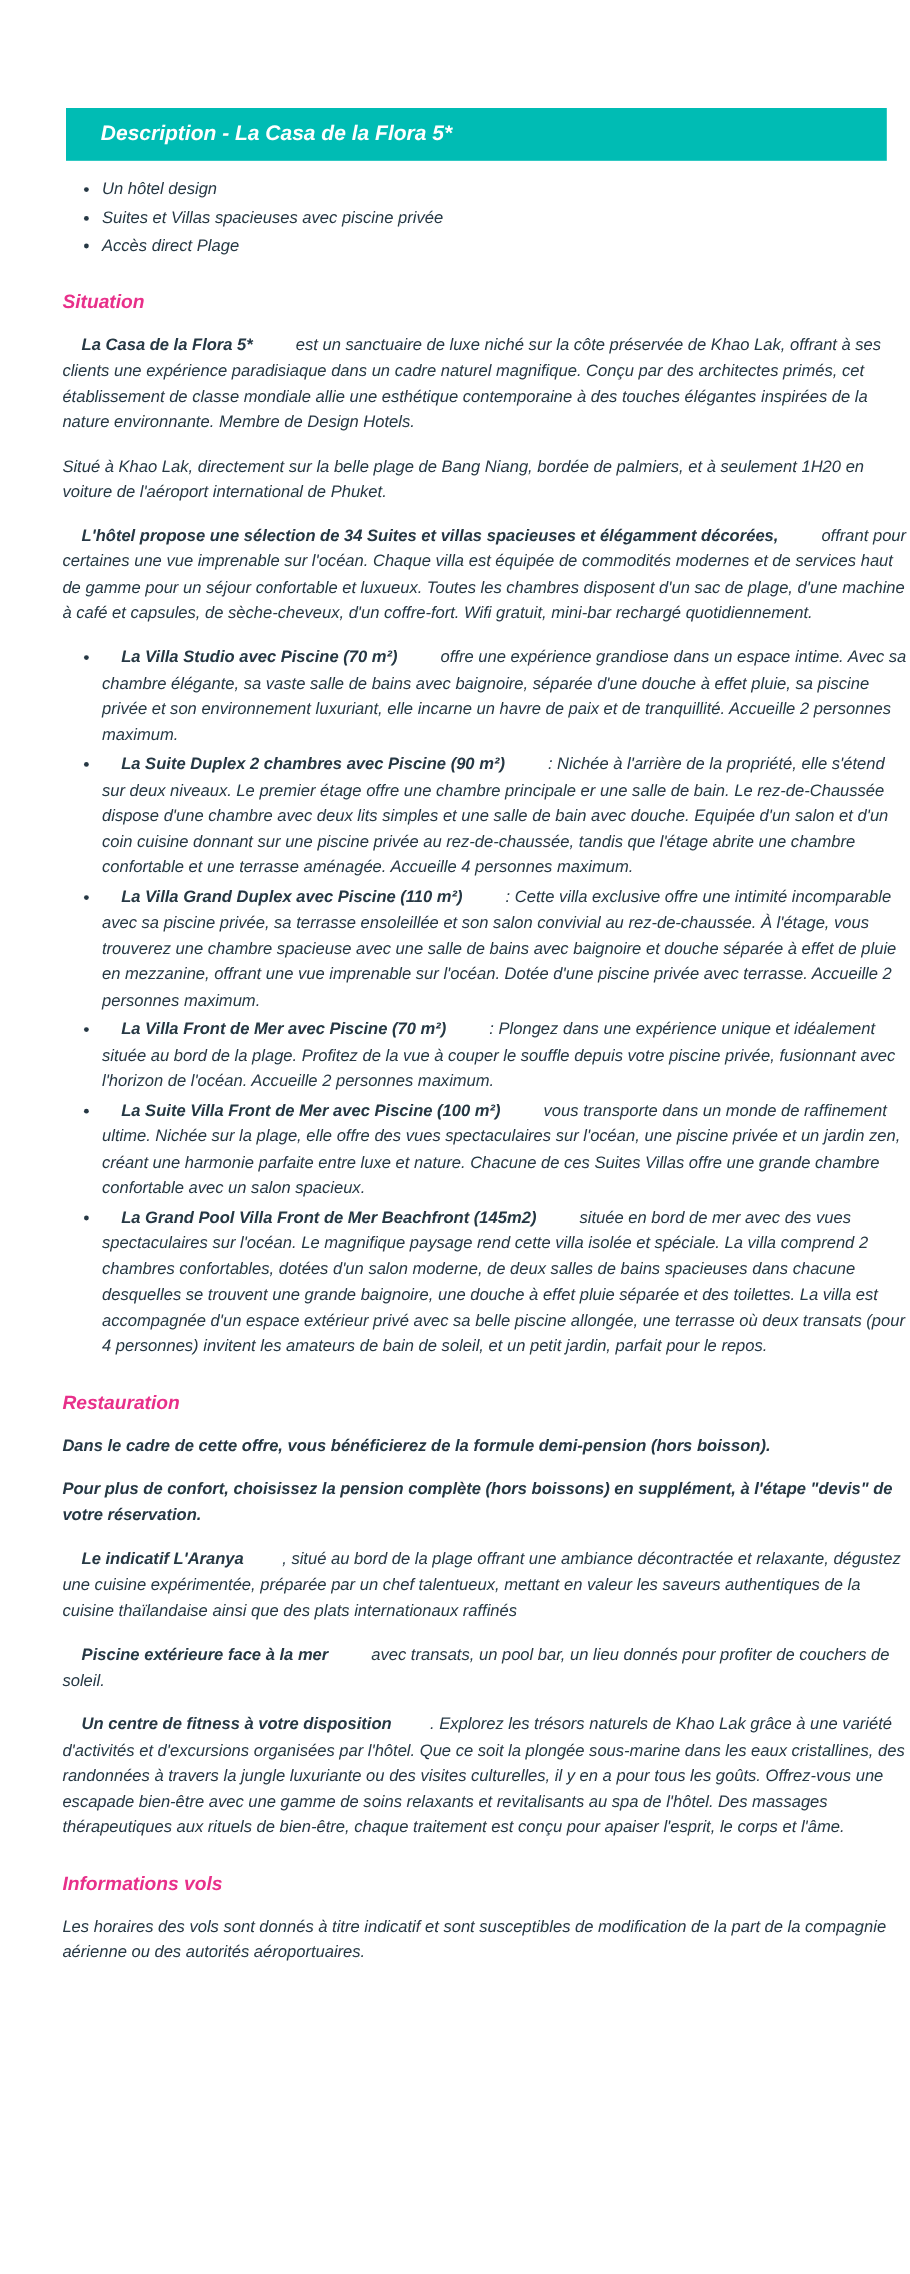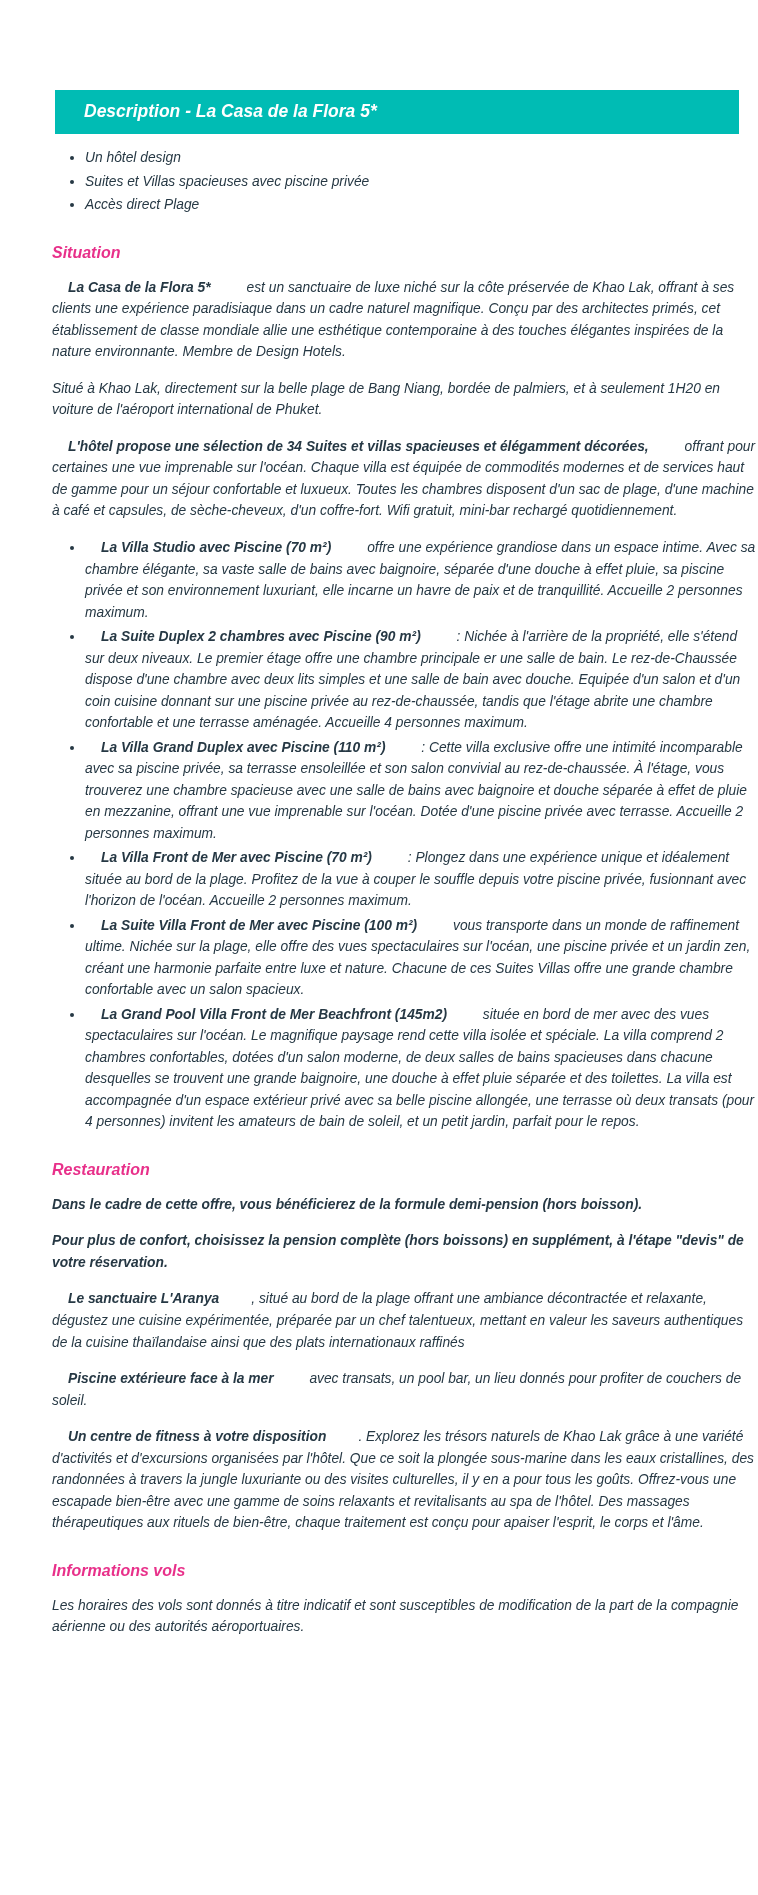--- a/index.html
+++ b/index.html
@@ -80,21 +80,21 @@
     <li><strong>La Suite Duplex 2 chambres avec Piscine (90 m²)</strong><span> : Nichée à l'arrière de la propriété, elle s'étend sur deux niveaux. Le premier étage offre une chambre principale er une salle de bain. Le rez-de-Chaussée dispose d'une chambre avec deux lits simples et une salle de bain avec douche. Equipée d'un salon et d'un coin cuisine donnant sur une piscine privée au rez-de-chaussée, tandis que l'étage abrite une chambre confortable et une terrasse aménagée. Accueille 4 personnes maximum.</span></li>
     <li><strong>La Villa Grand Duplex avec Piscine (110 m²)</strong><span> : Cette villa exclusive offre une intimité incomparable avec sa piscine privée, sa terrasse ensoleillée et son salon convivial au rez-de-chaussée. À l'étage, vous trouverez une chambre spacieuse avec une salle de bains avec baignoire et douche séparée à effet de pluie en mezzanine, offrant une vue imprenable sur l'océan. Dotée d'une piscine privée avec terrasse. Accueille 2 personnes maximum.</span></li>
     <li><strong>La Villa Front de Mer avec Piscine (70 m²)</strong><span> : Plongez dans une expérience unique et idéalement située au bord de la plage. Profitez de la vue à couper le souffle depuis votre piscine privée, fusionnant avec l'horizon de l'océan. Accueille 2 personnes maximum.</span></li>
     <li><strong>La Suite Villa Front de Mer avec Piscine (100 m²)</strong><span> vous transporte dans un monde de raffinement ultime. Nichée sur la plage, elle offre des vues spectaculaires sur l'océan, une piscine privée et un jardin zen, créant une harmonie parfaite entre luxe et nature. Chacune de ces Suites Villas offre une grande chambre confortable avec un salon spacieux.</span></li>
     <li><strong>La Grand Pool Villa Front de Mer Beachfront (145m2)</strong><span> située en bord de mer avec des vues spectaculaires sur l'océan. Le magnifique paysage rend cette villa isolée et spéciale. La villa comprend 2 chambres confortables, dotées d'un salon moderne, de deux salles de bains spacieuses dans chacune desquelles se trouvent une grande baignoire, une douche à effet pluie séparée et des toilettes. La villa est accompagnée d'un espace extérieur privé avec sa belle piscine allongée, une terrasse où deux transats (pour 4 personnes) invitent les amateurs de bain de soleil, et un petit jardin, parfait pour le repos.</span></li>
   </ul>
 
   <h2 class="section-heading">Restauration</h2>
   <p class="bold-para">Dans le cadre de cette offre, vous bénéficierez de la formule demi-pension (hors boisson).</p>
   <p class="bold-para">Pour plus de confort, choisissez la pension complète (hors boissons) en supplément, à l'étape "devis" de votre réservation.</p>
-  <p><strong>Le sanctuaire L'Aranya</strong><span>, situé au bord de la plage offrant une ambiance décontractée et relaxante, dégustez une cuisine expérimentée, préparée par un chef talentueux, mettant en valeur les saveurs authentiques de la cuisine thaïlandaise ainsi que des plats internationaux raffinés</span></p>
+  <p><strong>Le indicatif L'Aranya</strong><span>, situé au bord de la plage offrant une ambiance décontractée et relaxante, dégustez une cuisine expérimentée, préparée par un chef talentueux, mettant en valeur les saveurs authentiques de la cuisine thaïlandaise ainsi que des plats internationaux raffinés</span></p>
 
   <p><strong>Piscine extérieure face à la mer</strong><span> avec transats, un pool bar, un lieu donnés pour profiter de couchers de soleil.</span></p>
   <p><strong>Un centre de fitness à votre disposition</strong><span>. Explorez les trésors naturels de Khao Lak grâce à une variété d'activités et d'excursions organisées par l'hôtel. Que ce soit la plongée sous-marine dans les eaux cristallines, des randonnées à travers la jungle luxuriante ou des visites culturelles, il y en a pour tous les goûts. Offrez-vous une escapade bien-être avec une gamme de soins relaxants et revitalisants au spa de l'hôtel. Des massages thérapeutiques aux rituels de bien-être, chaque traitement est conçu pour apaiser l'esprit, le corps et l'âme.</span></p>
 
   <h2 class="section-heading">Informations vols</h2>
   <p class="tight">Les horaires des vols sont donnés à titre indicatif et sont susceptibles de modification de la part de la compagnie aérienne ou des autorités aéroportuaires.</p>
 
 </div>
 
 </body></html>

